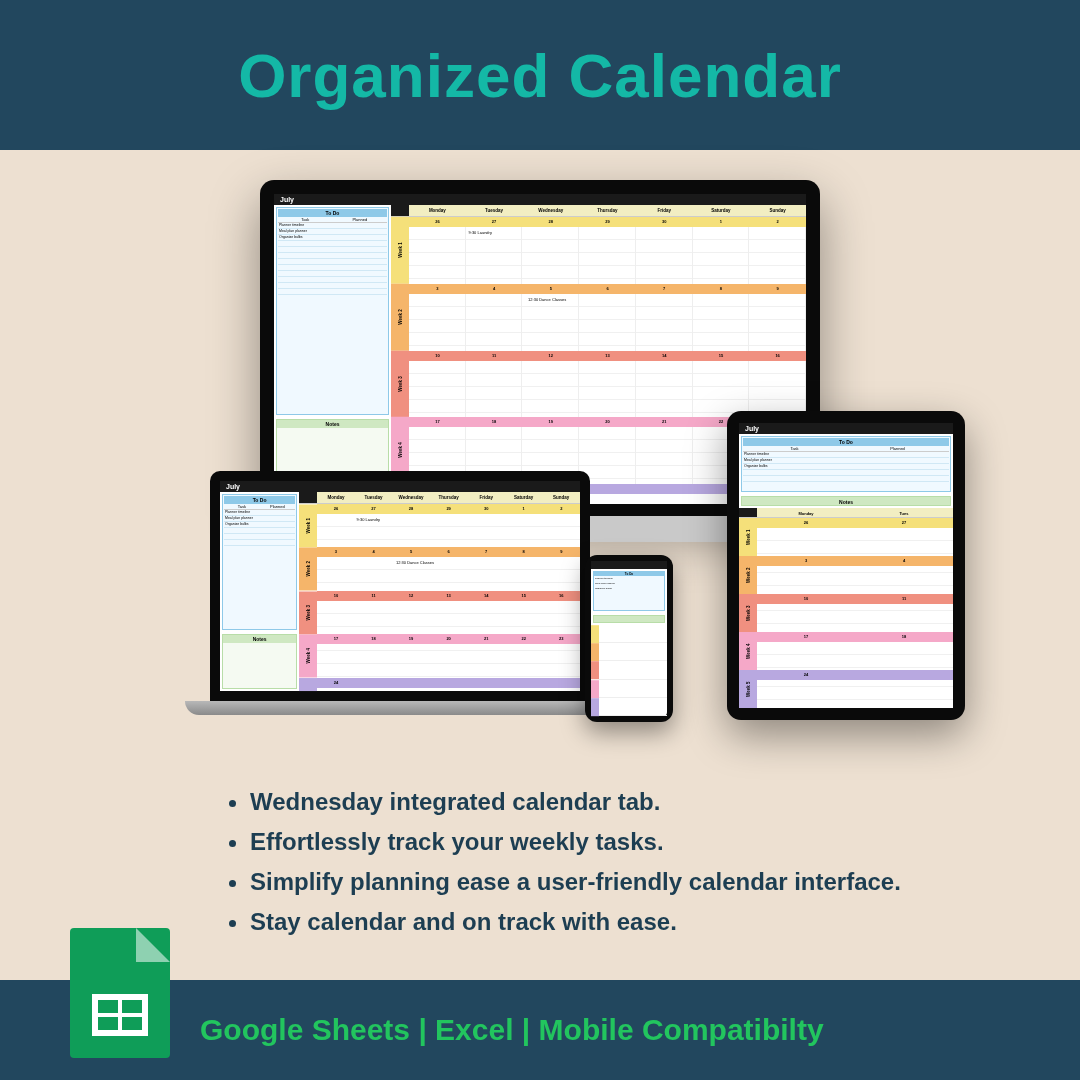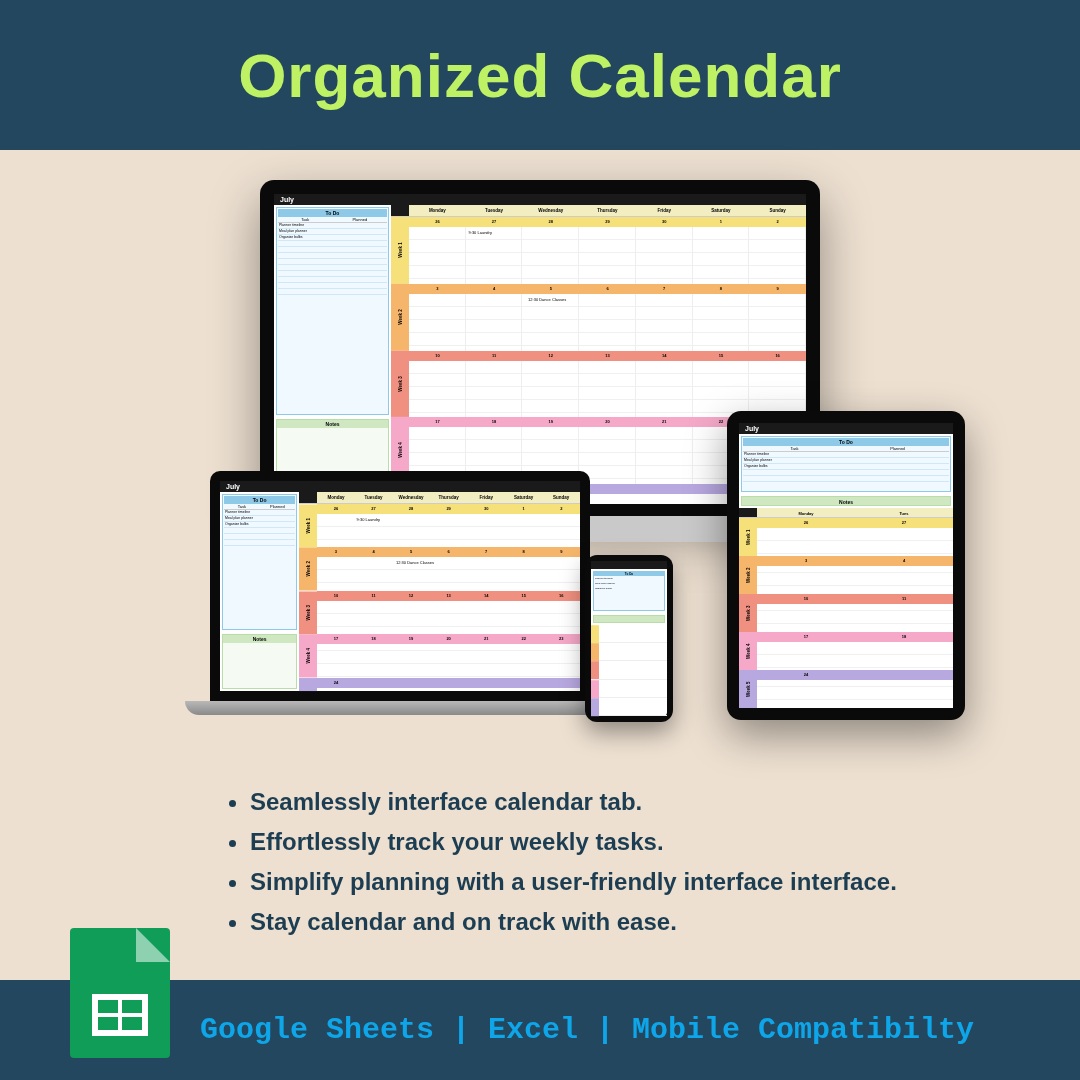--- a/index.html
+++ b/index.html
@@ -12,21 +12,21 @@
   overflow: hidden;
 }
 .header {
   background: #22475e;
   height: 150px;
   display: flex;
   align-items: center;
   justify-content: center;
 }
 .header h1 {
-  color: #bef264;
+  color: #14b8a6;
   font-size: 62px;
   font-weight: 900;
   letter-spacing: 1px;
   text-align: right;
 }
 .devices {
   position: relative;
   height: 590px;
   margin-top: 20px;
 }
@@ -240,24 +240,23 @@
   bottom: 0;
   left: 0;
   right: 0;
   background: #22475e;
   height: 100px;
   display: flex;
   align-items: center;
   padding-left: 200px;
 }
 .footer-text {
-  color: #0ea5e9;
+  color: #22c55e;
   font-size: 30px;
   font-weight: 700;
-  font-family: Liberation Mono, monospace;
 }
 .sheets-icon {
   position: absolute;
   bottom: 22px;
   left: 70px;
   width: 100px;
   height: 130px;
 }
 .sheets-icon .doc {
   width: 100px;
@@ -722,23 +721,23 @@
               </div>
           </div>
         </div>
       </div>
     </div>
   </div>
 
 </div>
 
 <ul class="bullets">
-  <li>Seamlessly interface calendar tab.</li>
+  <li>Wednesday integrated calendar tab.</li>
   <li>Effortlessly track your weekly tasks.</li>
-  <li>Simplify planning with a user-friendly interface interface.</li>
+  <li>Simplify planning ease a user-friendly calendar interface.</li>
   <li>Stay calendar and on track with ease.</li>
 </ul>
 
 <div class="footer">
   <div class="footer-text">Google Sheets | Excel | Mobile Compatibilty</div>
 </div>
 
 <div class="sheets-icon">
   <div class="doc">
     <div class="fold"></div>

